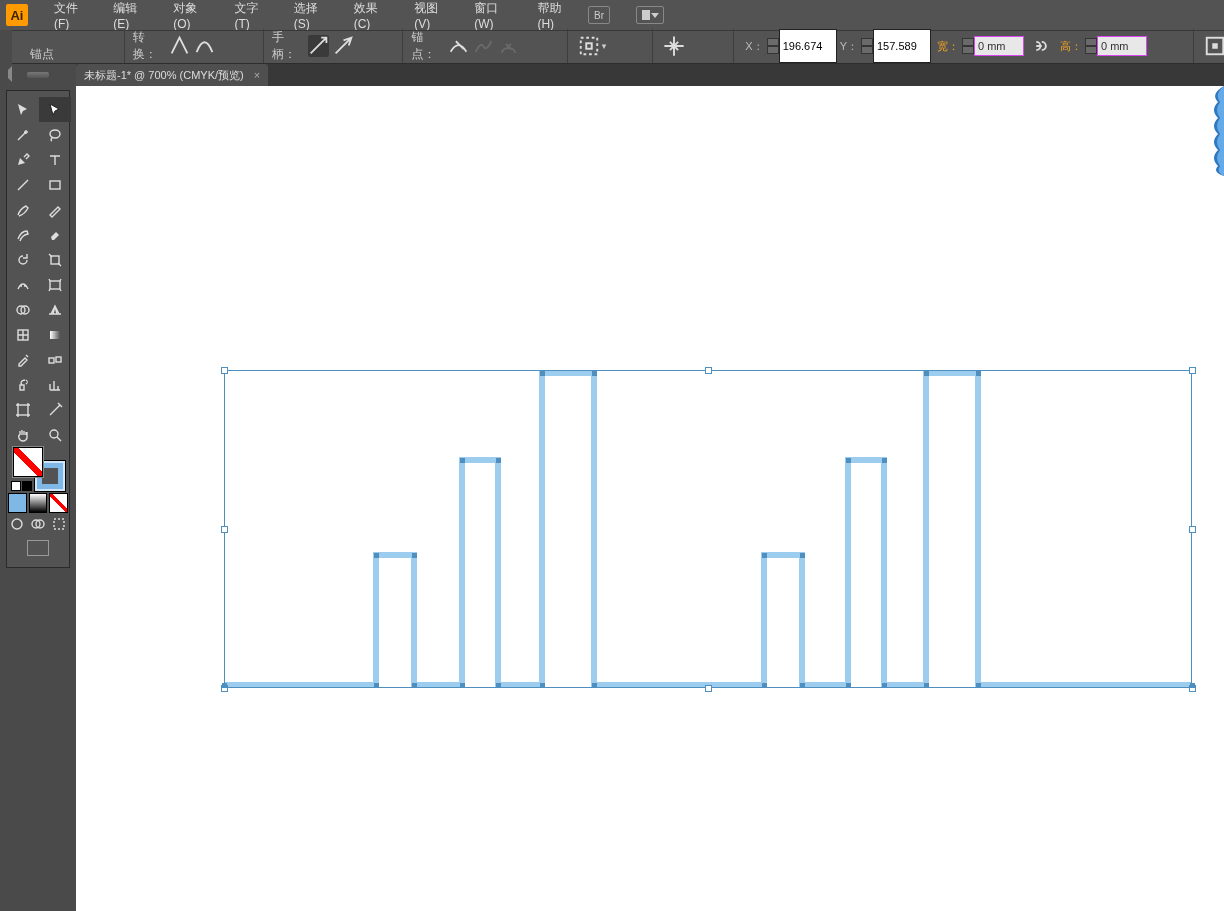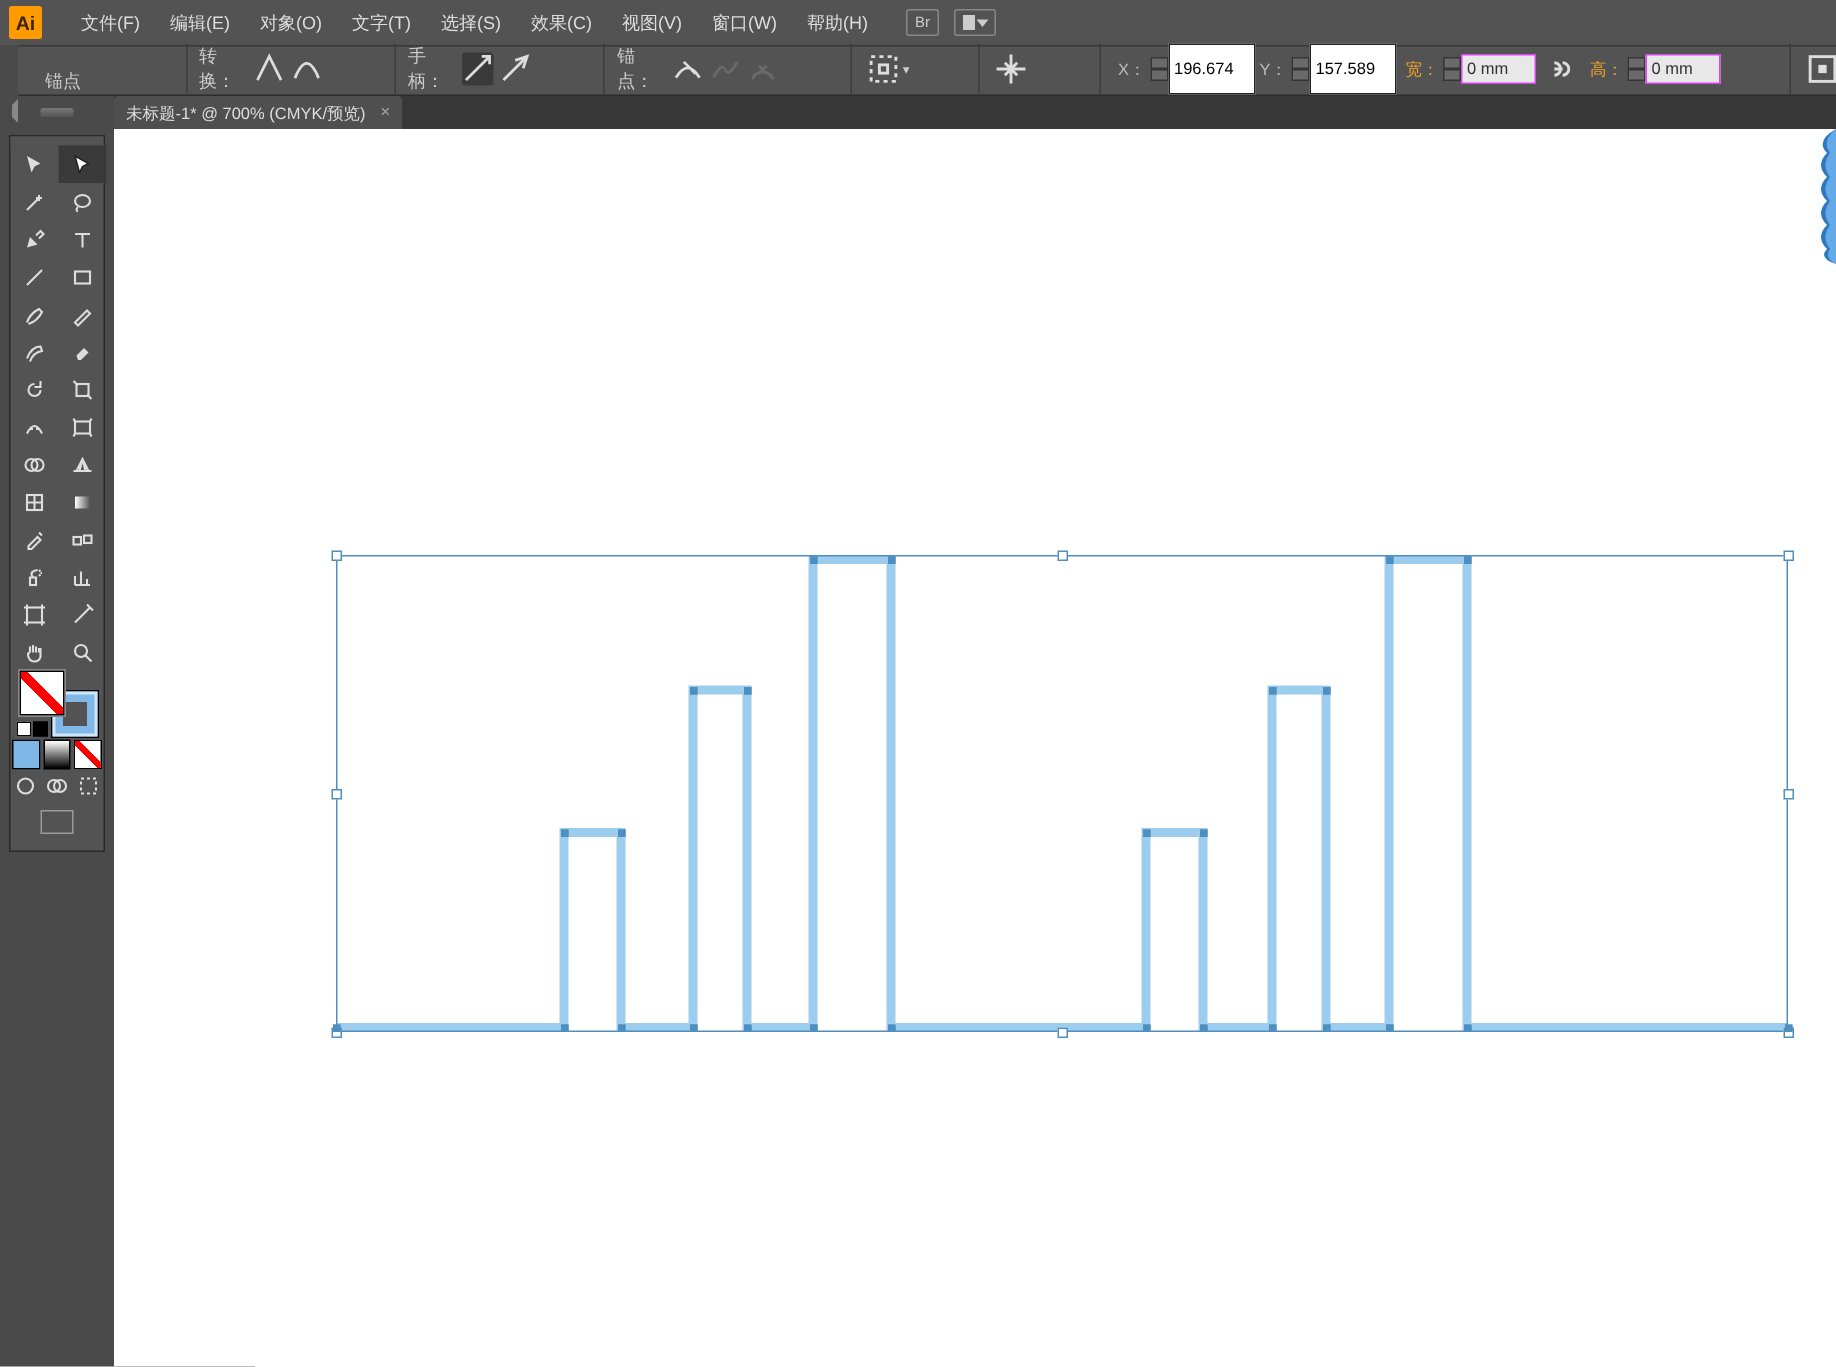--- a/index.html
+++ b/index.html
@@ -2,21 +2,21 @@
 <html><head>
 <meta charset="utf-8">
 <style>
   * { margin: 0; padding: 0; box-sizing: border-box; font-family: "Microsoft YaHei", "SimSun", Arial, sans-serif; }
   body { width: 1224px; height: 911px; background: #4a4a4a; overflow: hidden; position: relative; }
 
   
   .menu-bar { position:absolute; left:0; top:0; width:1224px; height:30px; background:#535353; display:flex; align-items:center; padding-left:6px; color:#ddd; font-size:12px; }
   .ai-logo { width:22px; height:22px; background:#ff9a00; color:#3a2400; font-weight:bold; display:flex; align-items:center; justify-content:center; border-radius:2px; margin-right:16px; font-size:13px;}
   .menu-item { padding:0 10px; height:30px; display:flex; align-items:center; cursor:pointer;}
-  .menu-right { margin-left:auto; display:flex; align-items:center; gap:10px; padding-right:560px;}
+  .menu-right { margin-left:auto; display:flex; align-items:center; gap:26px; padding-right:560px;}
   .br-badge{ width:22px;height:18px;border:1px solid #888;display:flex;align-items:center;justify-content:center;font-size:10px;color:#ccc;border-radius:2px;}
   .workspace-switch{ width:28px;height:18px;border:1px solid #888;display:flex;align-items:center;justify-content:center;border-radius:2px;}
   .workspace-switch::before{content:""; width:8px;height:10px;background:#ccc;margin-right:1px;}
   .workspace-switch::after {content:""; width:0;height:0;border-left:4px solid transparent;border-right:4px solid transparent;border-top:5px solid #ccc;}
 
   
   .ctrl-bar{ position:absolute; left:12px; top:30px; width:1224px; height:34px; background:#535353; border-top:1px solid #383838; border-bottom:1px solid #2d2d2d; display:flex; align-items:flex-end; color:#ccc; font-size:12px;gap:38px; }
   .ctrl-bar .lbl-anchor{ width:76px; padding-left:18px;}
   .ctrl-bar .group{ display:flex; align-items:center; height:34px; padding:0 8px; border-left:1px solid #3d3d3d;}
   .icon-btn{ width:22px;height:22px;display:flex;align-items:center;justify-content:center;margin:0 2px;border-radius:2px;color:#ddd;cursor:pointer;position:relative;}

